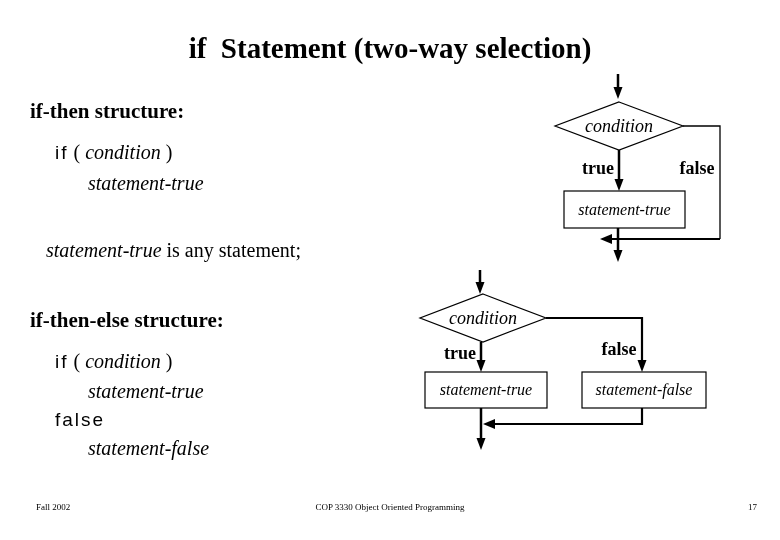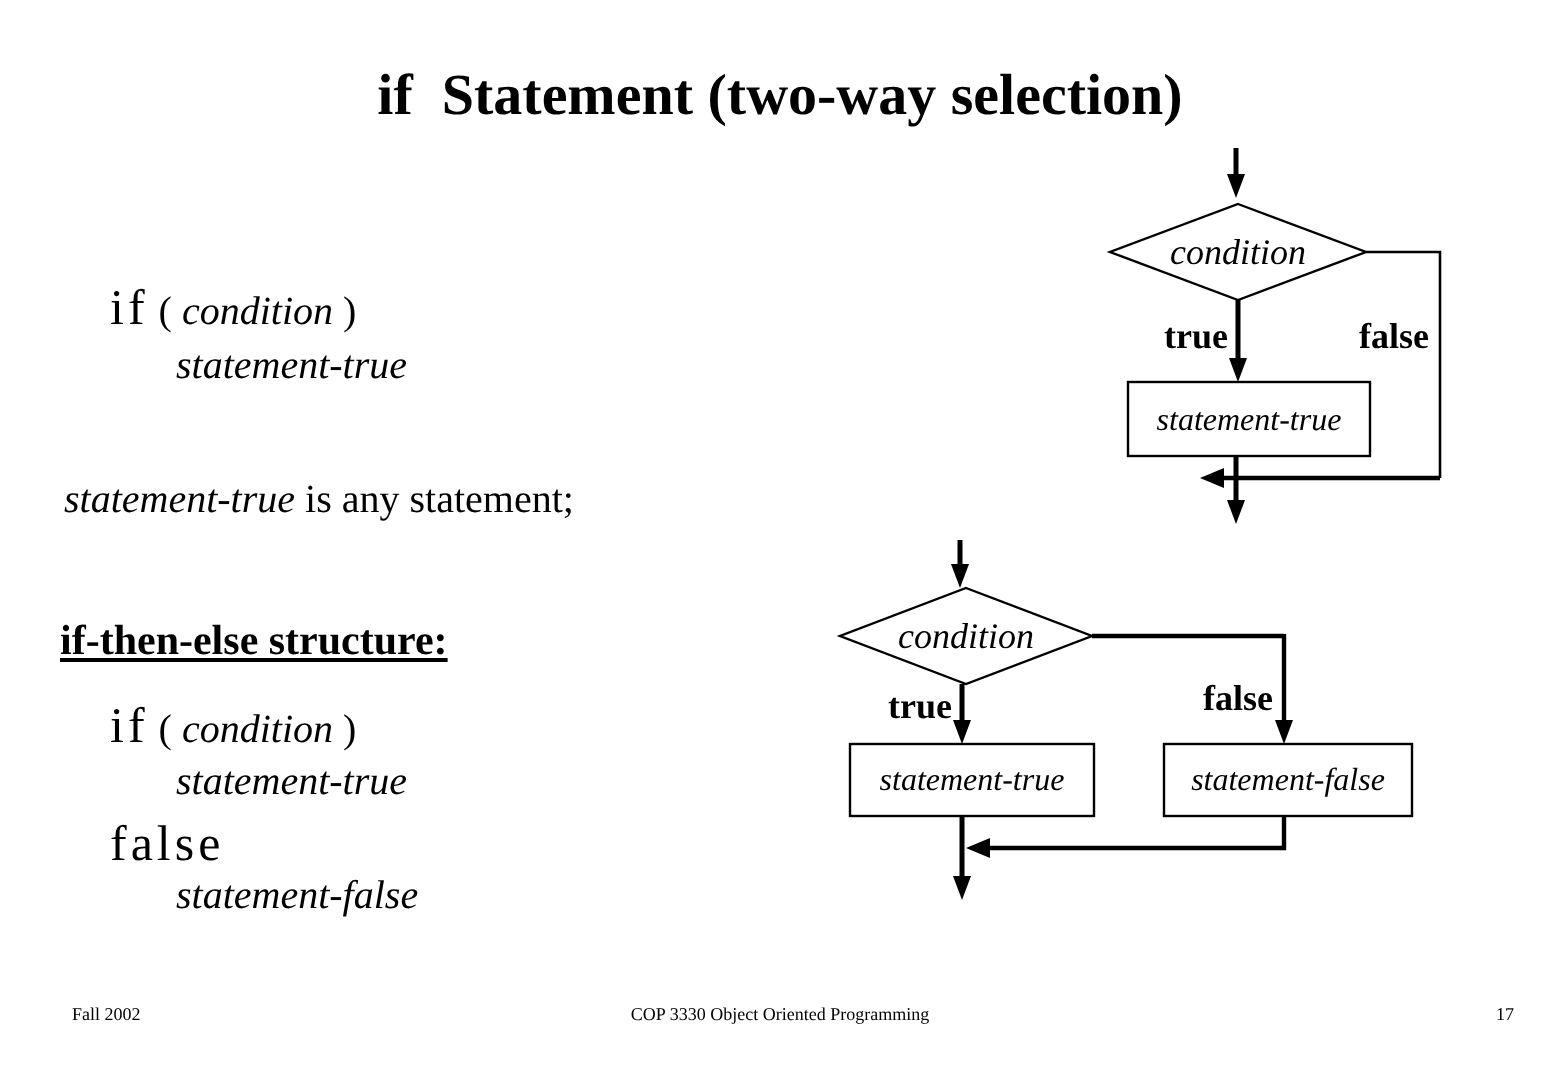--- a/index.html
+++ b/index.html
@@ -2,21 +2,21 @@
 <html><head>
 <meta charset="utf-8">
 <style>
   html,body{margin:0;padding:0;background:#fff;}
   .slide{position:relative;width:780px;height:540px;background:#fff;overflow:hidden;
          font-family:"Liberation Serif",serif;color:#000;}
   .abs{position:absolute;line-height:1;}
   .title{top:34px;left:0;right:0;text-align:center;font-size:29px;font-weight:bold;white-space:pre;}
   .heading{font-size:21px;font-weight:bold;}
   .body-text{font-size:20px;white-space:pre;}
-  .kw{font-family:Liberation Serif, serif;font-size:25px;letter-spacing:2px;}
+  .kw{font-family:Liberation Sans, sans-serif;font-size:19px;letter-spacing:2px;}
   .it{font-style:italic;}
   .paren{margin:0 5px;}
   .footer{font-size:9px;text-align:center;}
   .footer-center{left:0;right:0;text-align:center;}
   svg{display:block;}
   svg text{font-family:"Liberation Serif",serif;fill:#000;}
   .diamond-label{font-style:italic;font-size:18px;text-anchor:middle;}
   .branch-label{font-weight:bold;font-size:18px;text-anchor:middle;}
   .box-label{font-style:italic;font-size:16px;text-anchor:middle;}
   .ln{stroke:#000;fill:none;}
@@ -26,29 +26,30 @@
   .shape{fill:none;stroke:#000;stroke-width:1.2;}
   .ah{fill:#000;stroke:none;}
 </style>
 </head>
 <body>
 
 <div class="slide">
 
   <div class="abs title">if  Statement (two-way selection)</div>
 
+  <div class="abs heading" style="left:30px;top:101px;">if-then structure:</div>
 
   <div class="abs body-text" style="left:55px;top:142px;"><span class="kw">if</span><span class="paren">(</span><span class="it">condition</span><span class="paren">)</span></div>
 
   <div class="abs body-text it" style="left:88px;top:173px;">statement-true</div>
 
 
-  <div class="abs body-text" style="left:32px;top:240px;"><span class="it">statement-true</span><span> is any statement;</span></div>
+  <div class="abs body-text" style="left:46px;top:240px;"><span class="it">statement-true</span><span> is any statement;</span></div>
 
-  <div class="abs heading" style="left:30px;top:310px;text-decoration:underline;">if-then-else structure:</div>
+  <div class="abs heading" style="left:30px;top:310px;">if-then-else structure:</div>
 
   <div class="abs body-text" style="left:55px;top:351px;"><span class="kw">if</span><span class="paren">(</span><span class="it">condition</span><span class="paren">)</span></div>
 
   <div class="abs body-text it" style="left:88px;top:381px;">statement-true</div>
 
   <div class="abs kw" style="left:55px;top:410px;">false</div>
 
   <div class="abs body-text it" style="left:88px;top:438px;">statement-false</div>
 
   <svg class="abs" style="left:540px;top:60px;" width="200" height="215" viewBox="0 0 200 215">

